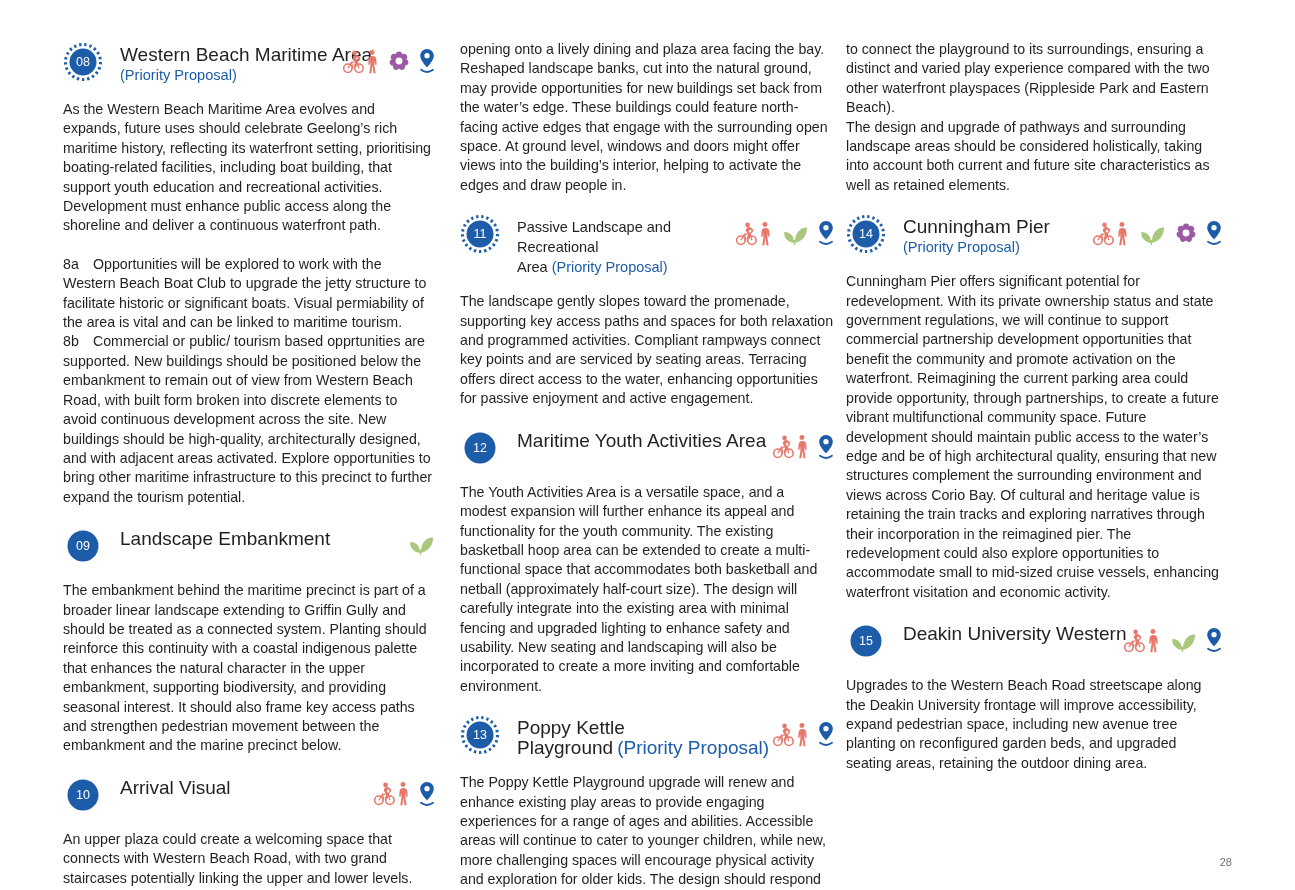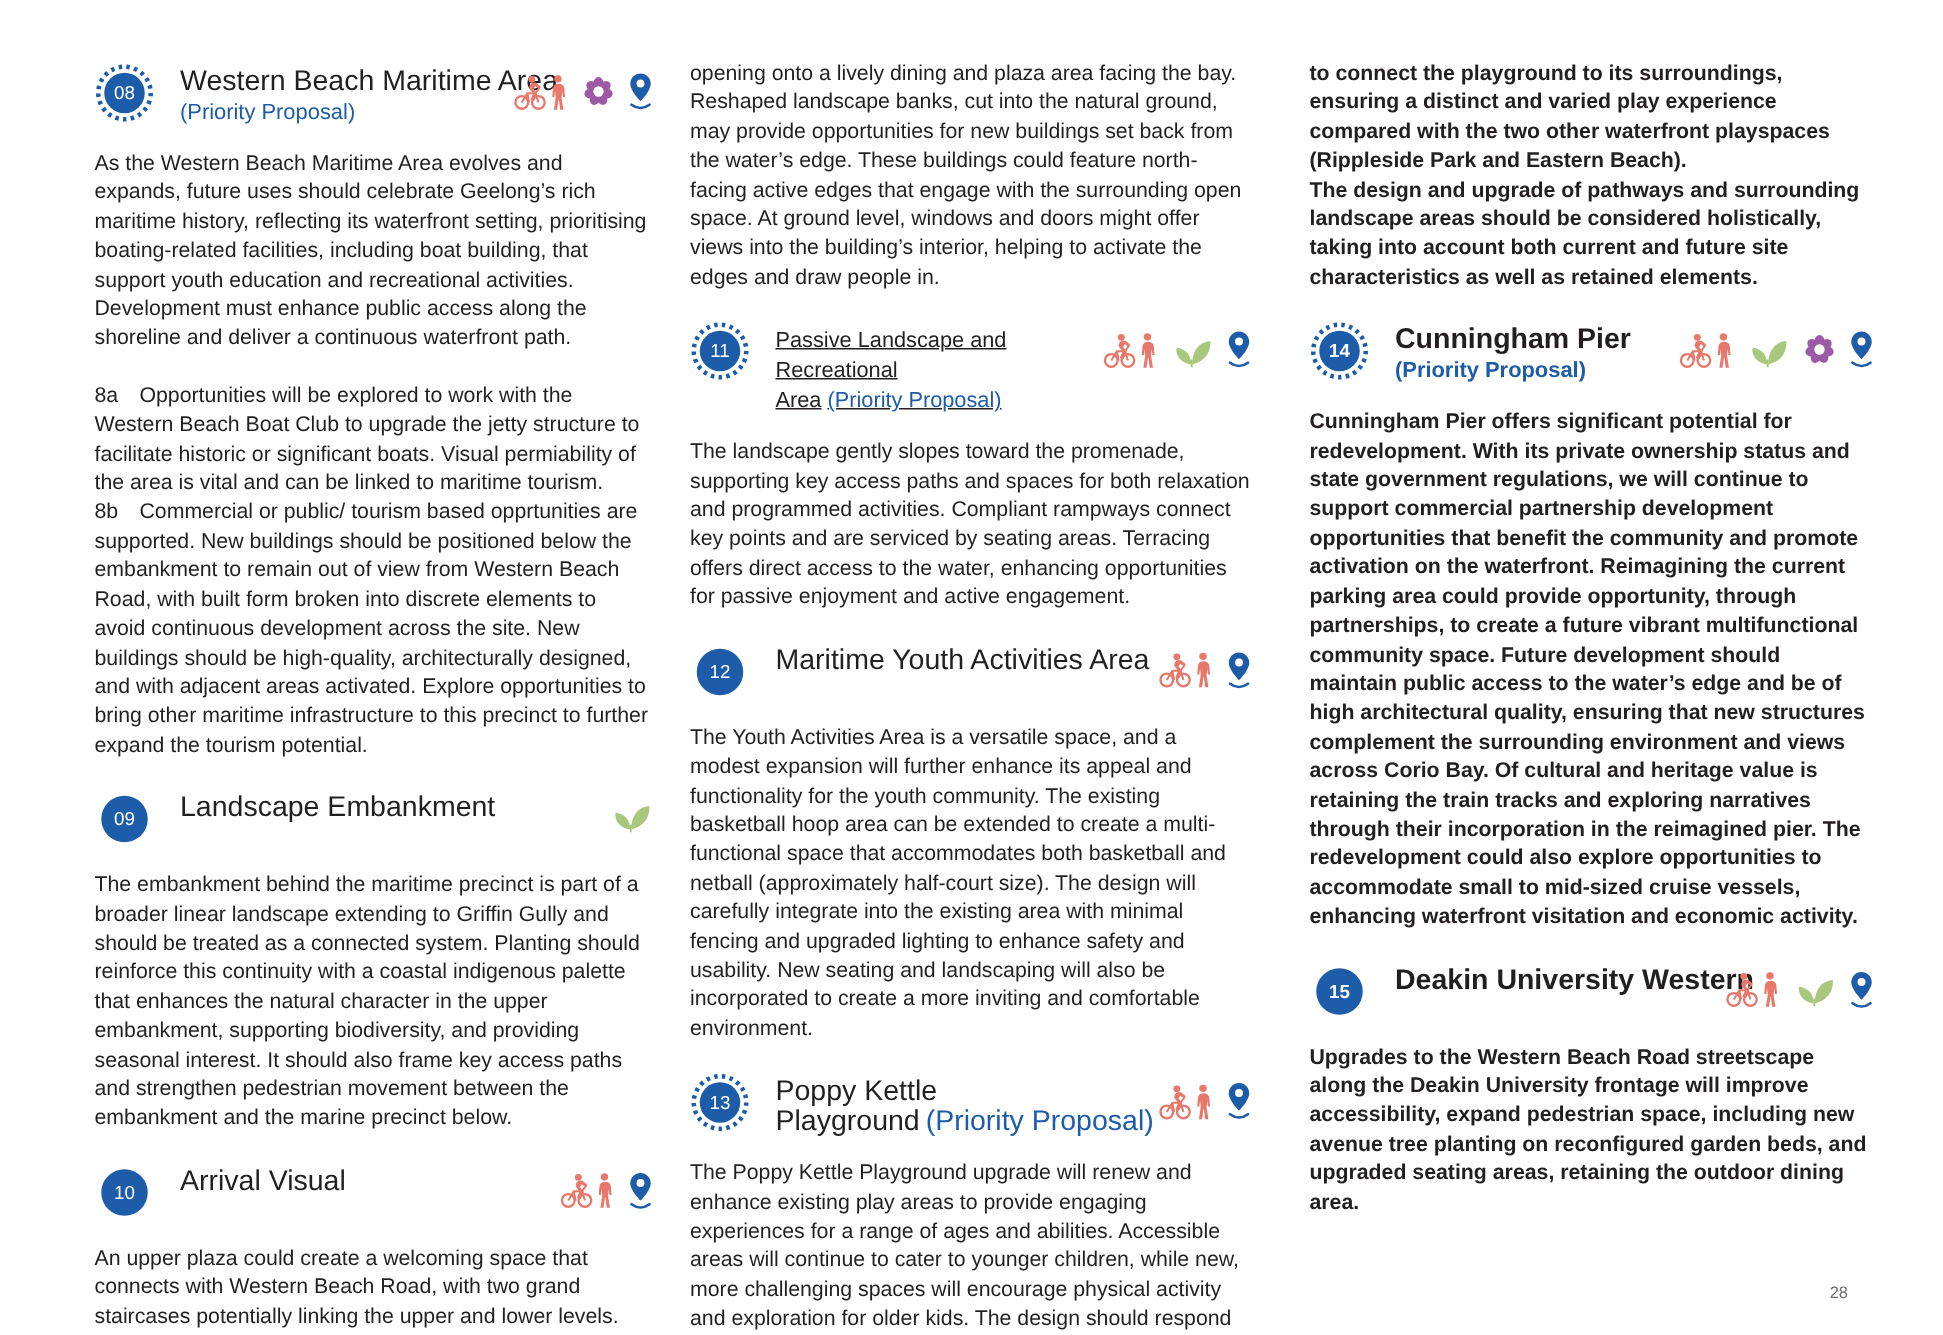--- a/index.html
+++ b/index.html
@@ -1,33 +1,33 @@
 <!DOCTYPE html>
 <html><head>
 <meta charset="utf-8">
 <style>
   html,body{margin:0;padding:0;background:#fff;}
   .page{position:relative;width:1295px;height:890px;background:#ffffff;overflow:hidden;
         font-family:"Liberation Sans",sans-serif;color:#231f20;}
   .col{position:absolute;top:40px;}
   .col-1{left:63px;width:372px;}
   .col-2{left:460px;width:374px;}
-  .col-3{left:873px;width:376px;font-weight:bold;}
+  .col-3{left:846px;width:376px;}
   .para{font-size:14.2px;line-height:19.4px;margin:0 0 19px 0;white-space:pre-line;}
   .para.tight{margin-bottom:0;}
   .hdr{display:flex;align-items:flex-start;margin:8px 0 15px 0;}
   .hdr.first{margin-top:2px;}
   .badge{width:40px;height:40px;flex:0 0 40px;margin-right:17px;}
   .badge text{fill:#ffffff;font-size:12.5px;font-family:"Liberation Sans",sans-serif;}
   .hdr-text{padding-top:3px;min-width:0;}
   .hdr-title{font-size:19px;line-height:20px;color:#231f20;}
   .nowrap{white-space:nowrap;}
   .pp{color:#1d5ca8;white-space:nowrap;margin-left:4px;}
   .hdr-priority{color:#1d5ca8;font-size:14.6px;line-height:20px;}
-  .s11-title{max-width:232px;font-size:14.5px;text-decoration:underline;}
+  .s11-title{max-width:232px;font-size:14.5px;}
   .hdr-icons{margin-left:auto;display:flex;align-items:center;gap:9px;padding-top:6px;flex:0 0 auto;}
   .page-num{position:absolute;right:63px;bottom:22px;font-size:11px;color:#6d6e71;}
 </style>
 </head>
 <body>
 
 <svg width="0" height="0" style="position:absolute" aria-hidden="true">
   <defs>
     <g id="ico-cyclist">
       <g fill="none" stroke="#e8786b" stroke-width="1.9">

